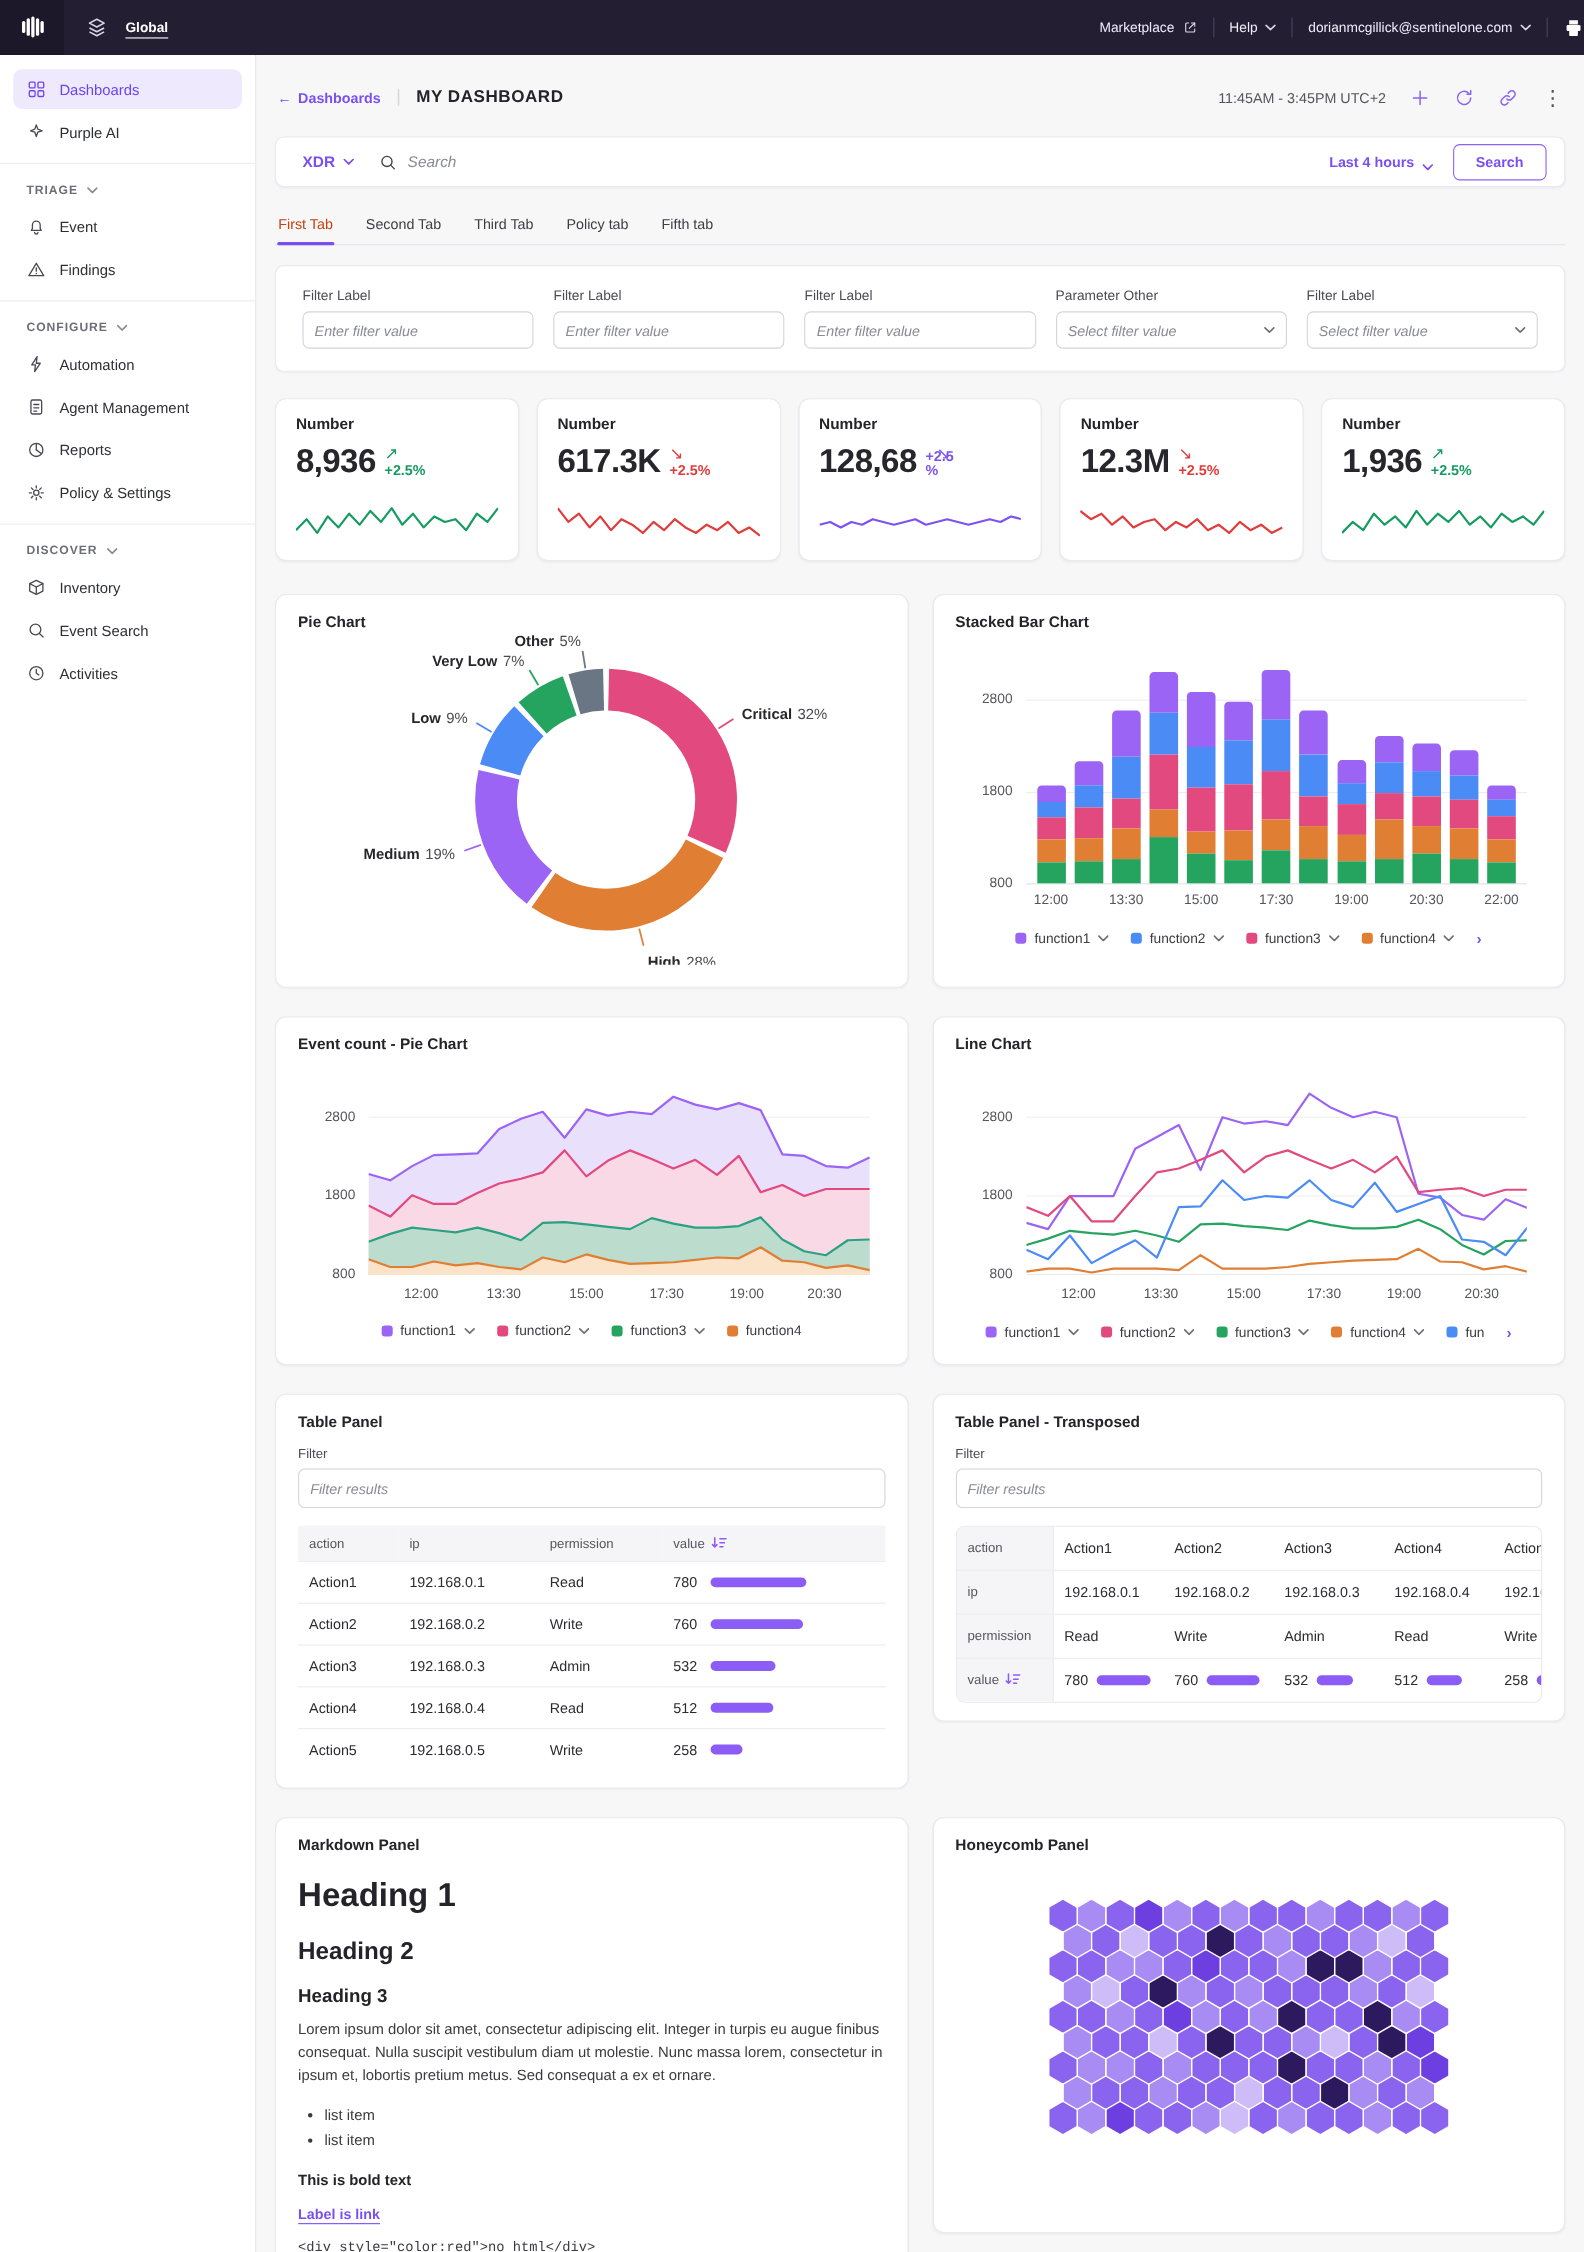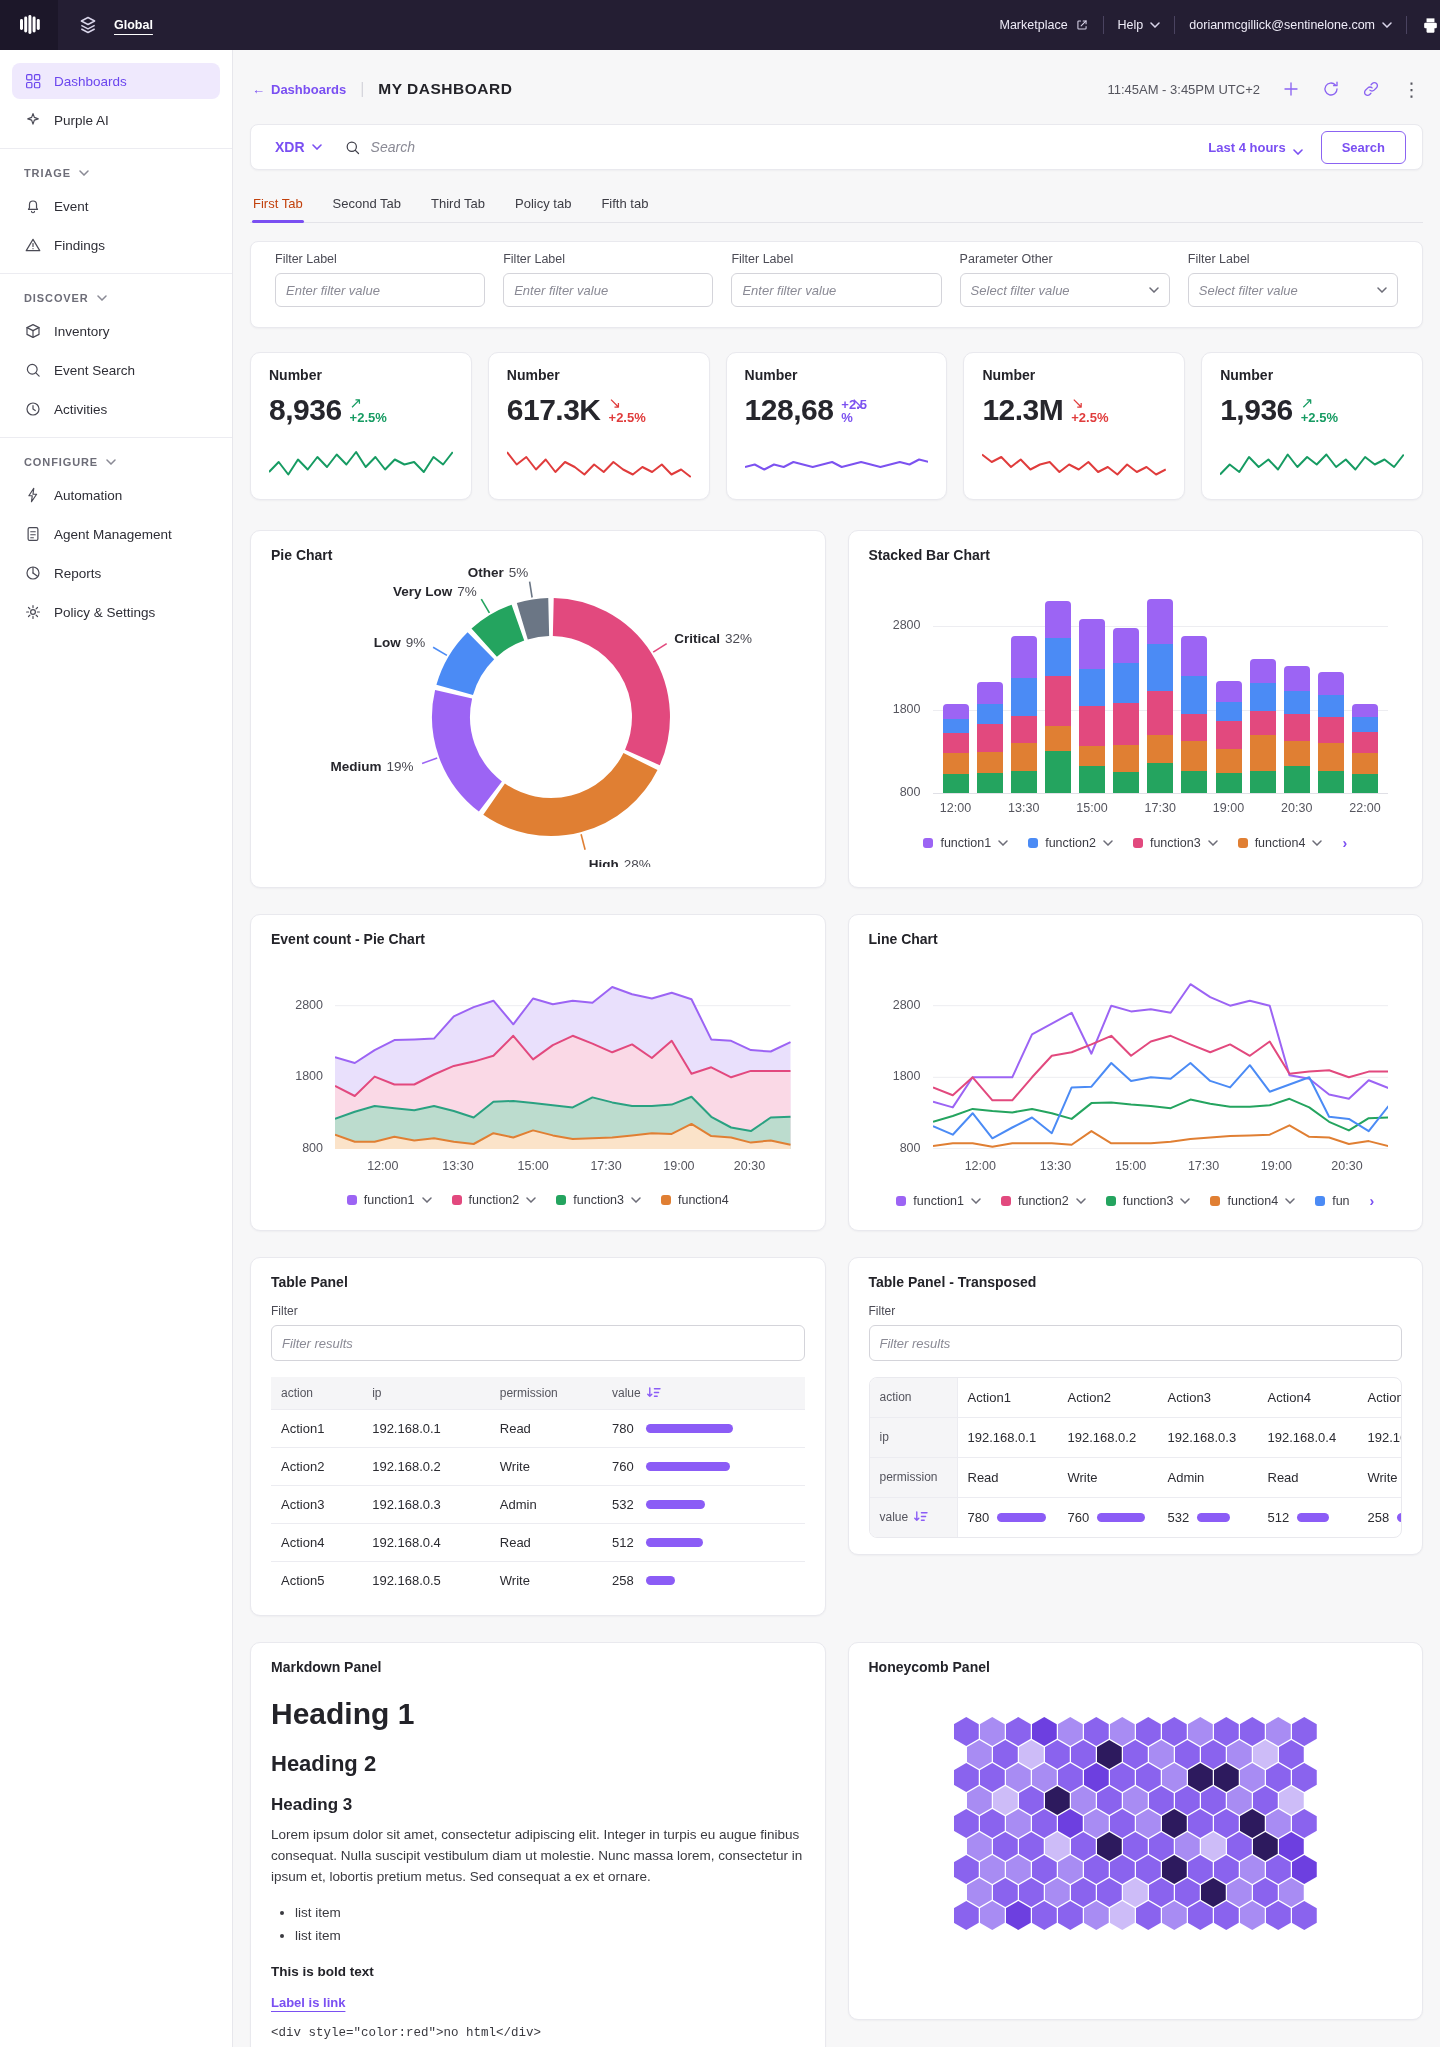--- a/index.html
+++ b/index.html
@@ -43,21 +43,21 @@
   .search-input{border:none;outline:none;flex:1;margin-left:10px;font-size:14px;font-family:"Liberation Sans",sans-serif;color:#26262c;background:transparent}
   .search-input::placeholder{font-style:italic;color:#8a8a95}
   .time-filter{color:#7a4ff2;font-size:13px;font-weight:600;display:inline-flex;align-items:flex-end;gap:7px;margin-right:18px;cursor:pointer}
   .search-btn{border:1px solid #8b63f2;background:#fff;color:#7a4ff2;font-weight:600;font-size:13px;border-radius:6px;padding:8px 20px;cursor:pointer;font-family:"Liberation Sans",sans-serif}
   
   .tabs{display:flex;gap:28px;border-bottom:1px solid #e4e4e9;margin-bottom:18px;padding:0 2px}
   .tab{padding:8px 1px 11px;font-size:13px;color:#3c3c44;cursor:pointer;position:relative}
   .tab.active{color:#c2410c}
   .tab.active:after{content:"";position:absolute;left:0;right:0;bottom:-1px;height:3px;border-radius:2px;background:#7a4ff2}
   
-  .filter-card{background:#fff;border:1px solid #e9e9ee;border-radius:8px;padding:10px 24px 20px;display:flex;gap:18px;margin-bottom:24px;box-shadow:0 1px 2px rgba(25,25,50,.04)}
+  .filter-card{background:#fff;border:1px solid #e9e9ee;border-radius:8px;padding:20px 24px 20px;display:flex;gap:18px;margin-bottom:24px;box-shadow:0 1px 2px rgba(25,25,50,.04)}
   .ffield{flex:1;min-width:0}
   .flabel{font-size:12.5px;color:#4b4b55;margin-bottom:7px}
   .finput{width:100%;height:34px;border:1px solid #d4d4da;border-radius:6px;padding:0 10px;font-size:13px;font-family:"Liberation Sans",sans-serif;color:#26262c;background:#fff}
   .finput::placeholder{font-style:italic;color:#8a8a95}
   .fselect{width:100%;height:34px;border:1px solid #d4d4da;border-radius:6px;padding:0 10px;font-size:13px;font-style:italic;color:#8a8a95;display:flex;align-items:center;justify-content:space-between;cursor:pointer;background:#fff}
   .fselect .chev{color:#6d6d78}
   
   .cards{display:flex;gap:16px;margin-bottom:30px}
   .card{flex:1;background:#fff;border:1px solid #e9e9ee;border-radius:10px;padding:14px 18px 12px;height:148px;display:flex;flex-direction:column;box-shadow:0 1px 2px rgba(25,25,50,.04)}
   .card-title{font-size:14px;font-weight:700;color:#232329}
@@ -238,20 +238,66 @@
               <path d="M12 4.5L21 19.5H3z"></path>
               <path d="M12 10v4"></path>
               <path d="M12 16.8v.2"></path>
             </svg>
           </span>
           <span>Findings</span>
         </div>
       </div>
       <div class="sb-section">
         <div class="sb-sec-title">
+          <span>CONFIGURE</span>
+          <span class="chev">
+            <svg width="10" height="6" viewBox="0 0 10 6" fill="none" stroke="currentColor" stroke-width="1.5" stroke-linecap="round">
+              <path d="M1 1l4 4 4-4"></path>
+            </svg>
+          </span>
+        </div>
+        <div class="sb-item">
+          <span class="sb-ic">
+            <svg width="18" height="18" viewBox="0 0 24 24" fill="none" stroke="currentColor" stroke-width="1.6" stroke-linecap="round" stroke-linejoin="round">
+              <path d="M13 3L6.5 13H11l-1 8 6.8-10H12z"></path>
+            </svg>
+          </span>
+          <span>Automation</span>
+        </div>
+        <div class="sb-item">
+          <span class="sb-ic">
+            <svg width="18" height="18" viewBox="0 0 24 24" fill="none" stroke="currentColor" stroke-width="1.6" stroke-linecap="round" stroke-linejoin="round">
+              <rect x="5.5" y="3.5" width="13" height="17" rx="2"></rect>
+              <path d="M9 9h6M9 13h6M9 17h3.5"></path>
+            </svg>
+          </span>
+          <span>Agent Management</span>
+        </div>
+        <div class="sb-item">
+          <span class="sb-ic">
+            <svg width="18" height="18" viewBox="0 0 24 24" fill="none" stroke="currentColor" stroke-width="1.6" stroke-linecap="round" stroke-linejoin="round">
+              <circle cx="12" cy="12" r="8"></circle>
+              <path d="M12 12V4.5"></path>
+              <path d="M12 12l5.5 4"></path>
+            </svg>
+          </span>
+          <span>Reports</span>
+        </div>
+        <div class="sb-item">
+          <span class="sb-ic">
+            <svg width="18" height="18" viewBox="0 0 24 24" fill="none" stroke="currentColor" stroke-width="1.6" stroke-linecap="round" stroke-linejoin="round">
+              <circle cx="12" cy="12" r="3.2"></circle>
+              <path d="M12 3.5v2.6M12 17.9v2.6M3.5 12h2.6M17.9 12h2.6M6 6l1.9 1.9M16.1 16.1L18 18M18 6l-1.9 1.9M7.9 16.1L6 18"></path>
+            </svg>
+          </span>
+          <span>Policy &amp; Settings</span>
+        </div>
+      </div>
+      <div class="sb-section">
+        <div class="sb-sec-title">
           <span>DISCOVER</span>
           <span class="chev">
             <svg width="10" height="6" viewBox="0 0 10 6" fill="none" stroke="currentColor" stroke-width="1.5" stroke-linecap="round">
               <path d="M1 1l4 4 4-4"></path>
             </svg>
           </span>
         </div>
         <div class="sb-item">
           <span class="sb-ic">
             <svg width="18" height="18" viewBox="0 0 24 24" fill="none" stroke="currentColor" stroke-width="1.6" stroke-linecap="round" stroke-linejoin="round">
@@ -272,66 +318,20 @@
           <span>Event Search</span>
         </div>
         <div class="sb-item">
           <span class="sb-ic">
             <svg width="18" height="18" viewBox="0 0 24 24" fill="none" stroke="currentColor" stroke-width="1.6" stroke-linecap="round" stroke-linejoin="round">
               <circle cx="12" cy="12" r="8"></circle>
               <path d="M12 7.5V12l3 2"></path>
             </svg>
           </span>
           <span>Activities</span>
-        </div>
-      </div>
-      <div class="sb-section">
-        <div class="sb-sec-title">
-          <span>CONFIGURE</span>
-          <span class="chev">
-            <svg width="10" height="6" viewBox="0 0 10 6" fill="none" stroke="currentColor" stroke-width="1.5" stroke-linecap="round">
-              <path d="M1 1l4 4 4-4"></path>
-            </svg>
-          </span>
-        </div>
-        <div class="sb-item">
-          <span class="sb-ic">
-            <svg width="18" height="18" viewBox="0 0 24 24" fill="none" stroke="currentColor" stroke-width="1.6" stroke-linecap="round" stroke-linejoin="round">
-              <path d="M13 3L6.5 13H11l-1 8 6.8-10H12z"></path>
-            </svg>
-          </span>
-          <span>Automation</span>
-        </div>
-        <div class="sb-item">
-          <span class="sb-ic">
-            <svg width="18" height="18" viewBox="0 0 24 24" fill="none" stroke="currentColor" stroke-width="1.6" stroke-linecap="round" stroke-linejoin="round">
-              <rect x="5.5" y="3.5" width="13" height="17" rx="2"></rect>
-              <path d="M9 9h6M9 13h6M9 17h3.5"></path>
-            </svg>
-          </span>
-          <span>Agent Management</span>
-        </div>
-        <div class="sb-item">
-          <span class="sb-ic">
-            <svg width="18" height="18" viewBox="0 0 24 24" fill="none" stroke="currentColor" stroke-width="1.6" stroke-linecap="round" stroke-linejoin="round">
-              <circle cx="12" cy="12" r="8"></circle>
-              <path d="M12 12V4.5"></path>
-              <path d="M12 12l5.5 4"></path>
-            </svg>
-          </span>
-          <span>Reports</span>
-        </div>
-        <div class="sb-item">
-          <span class="sb-ic">
-            <svg width="18" height="18" viewBox="0 0 24 24" fill="none" stroke="currentColor" stroke-width="1.6" stroke-linecap="round" stroke-linejoin="round">
-              <circle cx="12" cy="12" r="3.2"></circle>
-              <path d="M12 3.5v2.6M12 17.9v2.6M3.5 12h2.6M17.9 12h2.6M6 6l1.9 1.9M16.1 16.1L18 18M18 6l-1.9 1.9M7.9 16.1L6 18"></path>
-            </svg>
-          </span>
-          <span>Policy &amp; Settings</span>
         </div>
       </div>
     </nav>
 
   <main class="main">
 
     <div class="page-header">
       <span class="back-link">
         <span>←</span>
         <span>Dashboards</span>

